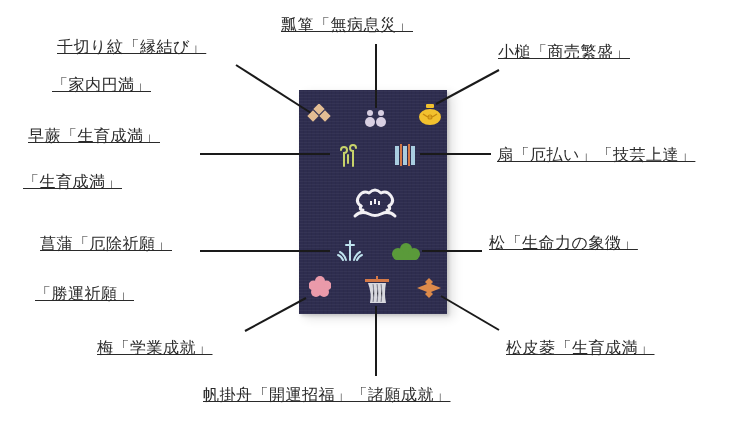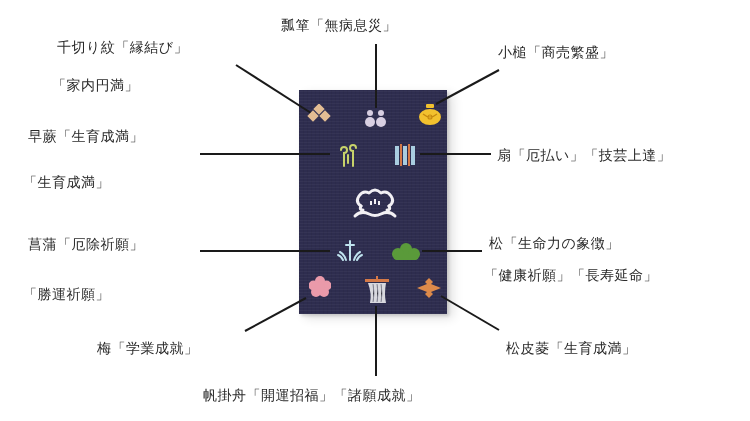--- a/index.html
+++ b/index.html
@@ -7,21 +7,21 @@
            font-family: "DejaVu Serif", "Liberation Serif", serif; color: #2a2a2a; }
     .book {
       position: absolute; left: 299px; top: 90px; width: 148px; height: 224px;
       background-color: #2e2d4f;
       background-image:
         repeating-linear-gradient(0deg, rgba(255,255,255,0.035) 0px, rgba(255,255,255,0.035) 1px, transparent 1px, transparent 3px),
         repeating-linear-gradient(90deg, rgba(0,0,0,0.05) 0px, rgba(0,0,0,0.05) 1px, transparent 1px, transparent 4px);
       box-shadow: 6px 4px 10px rgba(0,0,0,0.12), 2px 2px 3px rgba(0,0,0,0.15);
     }
     svg.lines { position: absolute; left: 0; top: 0; width: 750px; height: 421px; pointer-events: none; }
-    .label { position: absolute; font-size: 14px; line-height: 30px; white-space: nowrap; letter-spacing: 0.5px; }
+    .label { position: absolute; font-size: 16px; line-height: 30px; white-space: nowrap; letter-spacing: 0.5px; text-decoration: underline; }
     .motif { position: absolute; }
   </style>
 </head>
 <body>
 
 <div class="book"></div>
 
 <svg class="lines" viewBox="0 0 750 421">
   <g stroke="#1a1a1a" stroke-width="2" fill="none">
     <line x1="236" y1="65" x2="311" y2="113"></line>
@@ -153,27 +153,26 @@
 <div class="label" style="left:498px;top:37px">
   <div>小槌「商売繁盛」</div>
 </div>
 <div class="label" style="left:28px;top:121px">
   <div>早蕨「生育成満」</div>
   <div style="margin-top:16px;margin-left:-5px">「生育成満」</div>
 </div>
 <div class="label" style="left:497px;top:140px">
   <div>扇「厄払い」「技芸上達」</div>
 </div>
-<div class="label" style="left:28px;top:229px">
+<div class="label" style="left:40px;top:229px">
   <div>菖蒲「厄除祈願」</div>
   <div style="margin-top:20px;margin-left:-5px">「勝運祈願」</div>
 </div>
 <div class="label" style="left:489px;top:228px">
   <div>松「生命力の象徴」</div>
-  <div style="margin-top:2px;margin-left:-5px">「健康祈願」「長寿延命」</div>
 </div>
 <div class="label" style="left:97px;top:333px">
   <div>梅「学業成就」</div>
 </div>
 <div class="label" style="left:203px;top:380px">
   <div>帆掛舟「開運招福」「諸願成就」</div>
 </div>
 <div class="label" style="left:506px;top:333px">
   <div>松皮菱「生育成満」</div>
 </div>

